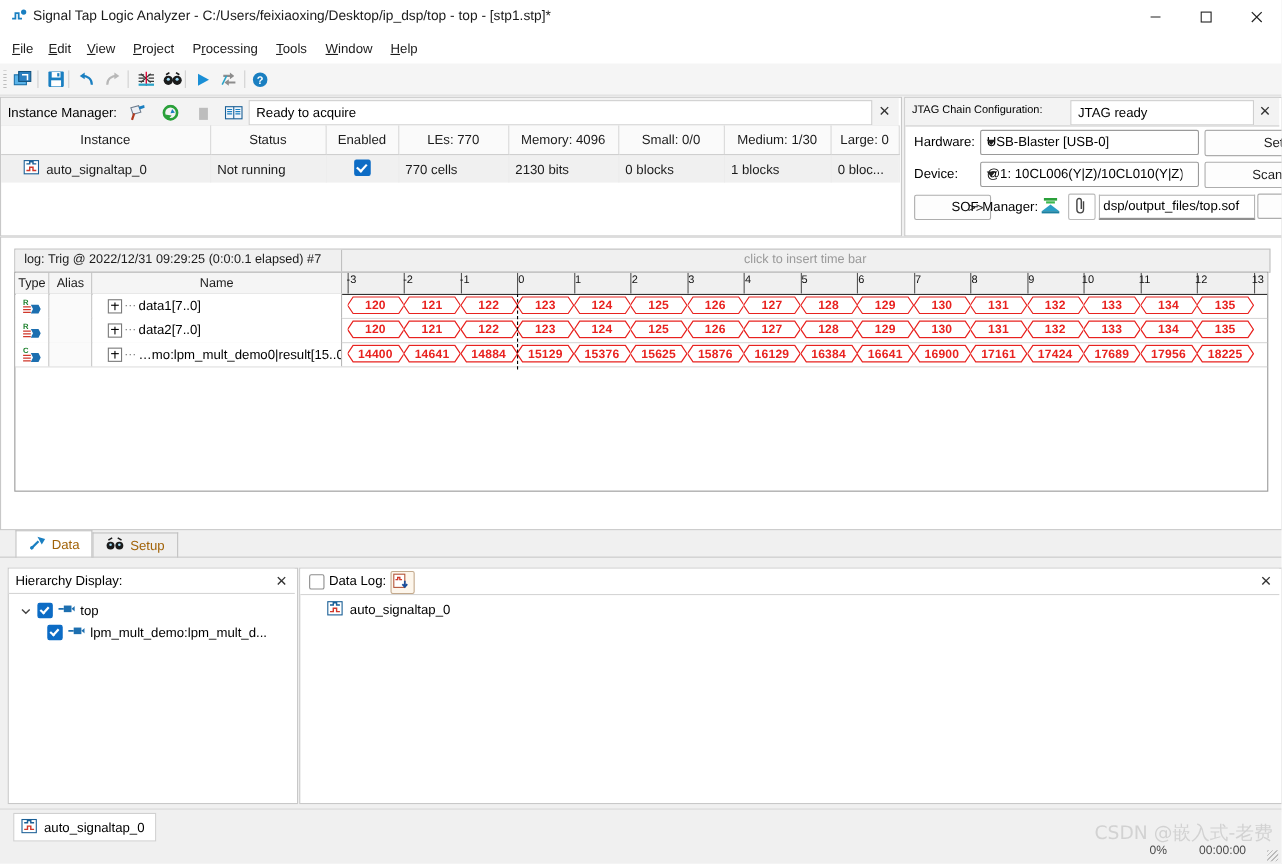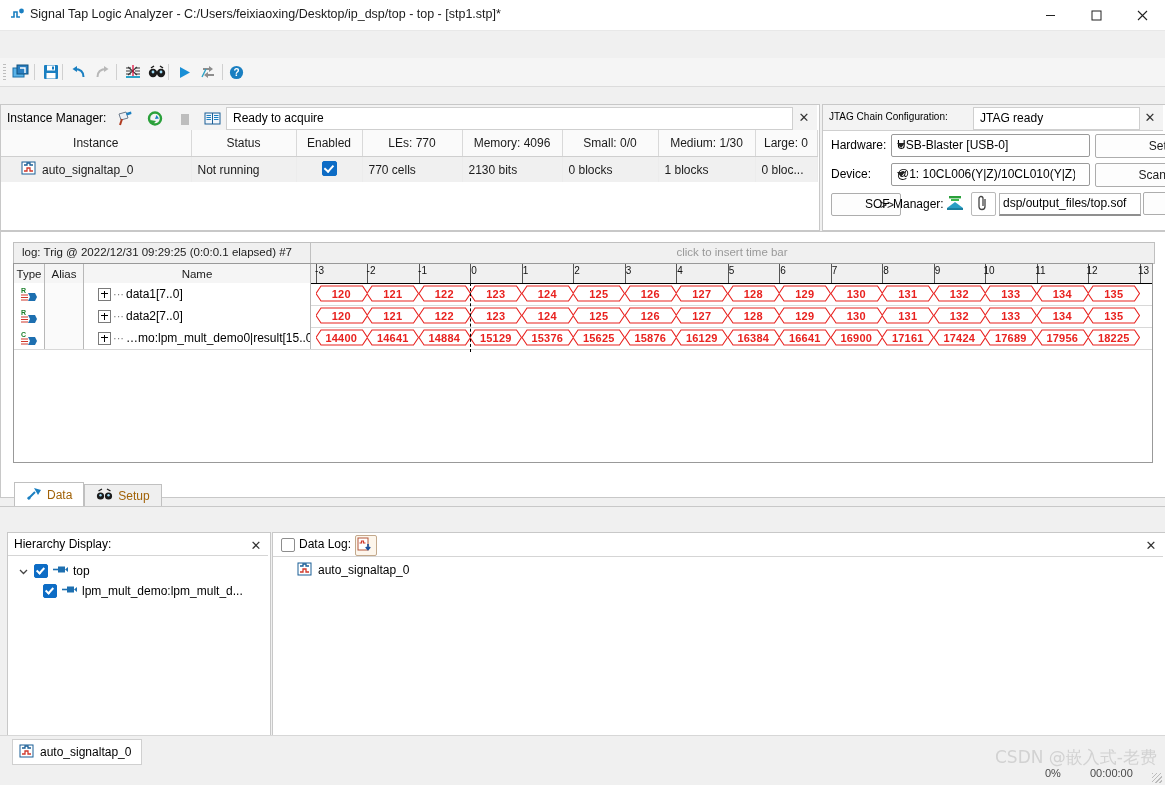--- a/index.html
+++ b/index.html
@@ -29,21 +29,21 @@
      background:#5ec04a;border-radius:40% 60% 55% 45%;}
 
   
   .toolbar{position:absolute;left:0;top:58px;width:1165px;height:28px;background:#f5f5f5;border-bottom:1px solid #dcdcdc;}
   .grip{position:absolute;left:3px;top:6px;width:3px;height:16px;
      background-image:repeating-linear-gradient(to bottom,#bdbdbd 0 1px,transparent 1px 3px);}
   .tbtn{position:absolute;top:4px;width:21px;height:20px;display:flex;align-items:center;justify-content:center;cursor:default;border-radius:2px;}
   .tsep{position:absolute;top:6px;width:1px;height:16px;background:#d0d0d0;}
 
   
-  .panel{position:absolute;background:#ffffff;border:1px solid #c8c8c8;margin-top:16px;}
+  .panel{position:absolute;background:#ffffff;border:1px solid #c8c8c8;}
   .closex{position:absolute;top:3px;width:18px;height:18px;display:flex;align-items:center;justify-content:center;
      font-size:13px;color:#333;cursor:default;}
 
   
   #instpanel{left:0;top:88px;width:818px;height:125px;border:1px solid #c8c8c8;background:#fff;}
   #imhdr{position:absolute;left:0;top:0;width:816px;height:25px;background:#f3f3f3;border-bottom:1px solid #cfcfcf;}
   #imhdr .imlabel{position:absolute;left:6px;top:6px;font-size:12px;}
   .imbtn{position:absolute;top:3px;width:21px;height:19px;display:flex;align-items:center;justify-content:center;
      border:1px solid transparent;border-radius:2px;cursor:default;}
   #imstatus{position:absolute;left:225px;top:2px;width:565px;height:21px;background:#fff;border:1px solid #cfcfcf;}
@@ -169,20 +169,32 @@
           </svg>
       </div>
       <div class="close">
         <svg width="11" height="11" viewBox="0 0 11 11">
             <path d="M1 1 L10 10 M10 1 L1 10" stroke="currentColor" stroke-width="1.1"></path>
           </svg>
       </div>
     </div>
   </div>
 
+  <div class="menubar">
+    <span class="mi" style="left:8px"><u>F</u><span title="File">ile</span></span>
+    <span class="mi" style="left:41px"><u>E</u>dit</span>
+    <span class="mi" style="left:76px"><u>V</u>iew</span>
+    <span class="mi" style="left:118px"><u>P</u>roject</span>
+    <span class="mi" style="left:172px">P<u>r</u>ocessing</span>
+    <span class="mi" style="left:248px"><u>T</u>ools</span>
+    <span class="mi" style="left:293px"><u>W</u>indow</span>
+    <span class="mi" style="left:352px"><u>H</u>elp</span>
+    <input class="searchbox" value="" style="">
+    <span class="globe"></span>
+  </div>
 
   <div class="toolbar">
     <span class="grip"></span>
     <span class="tbtn" style="left:10px">
       <svg width="17" height="16" viewBox="0 0 17 16">
         <rect x="1" y="4" width="11" height="9" fill="#5ab3e8" stroke="#1a6fa8"></rect>
         <rect x="5" y="1" width="11" height="9" fill="#2a7fc1" stroke="#11527f"></rect>
         <path d="M8 4 h5 v5" fill="none" stroke="#fff" stroke-width="1.4"></path>
       </svg>
     </span>

